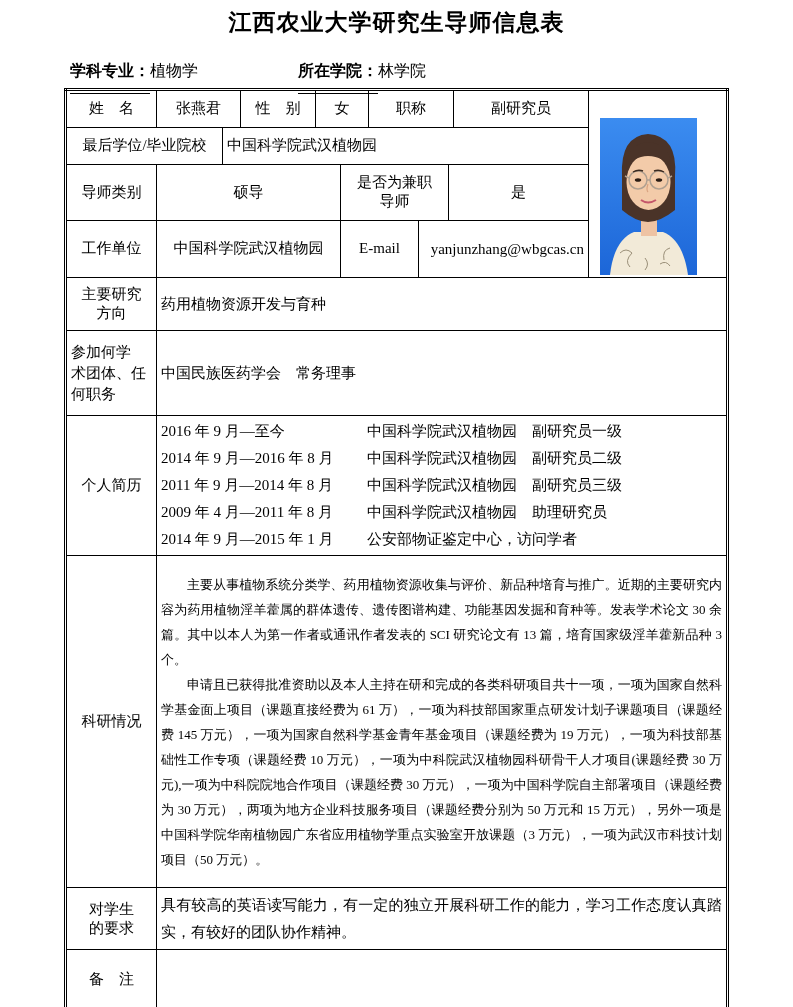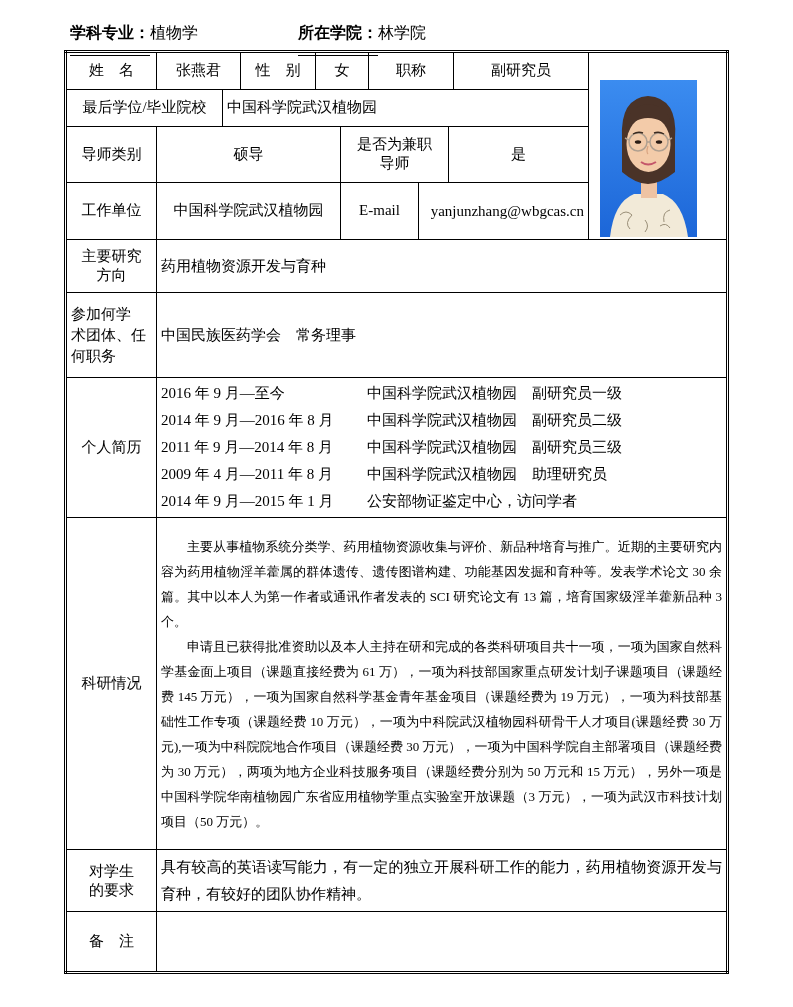--- a/index.html
+++ b/index.html
@@ -85,20 +85,21 @@
     padding:2px 8px;
     line-height:27px;
     text-align:justify;
   }
 </style>
 </head>
 <body>
 
 <div class="page">
 
+  <h1 class="doc-title">江西农业大学研究生导师信息表</h1>
 
   <div class="subheader">
     <span class="hl">学科专业：</span><span class="hv">植物学</span><span class="hl hl2">所在学院：</span><span class="hv">林学院</span>
   </div>
 
   <table class="form">
     <colgroup>
       <col style="width:91px">
         <col style="width:66px">
         <col style="width:18px">
@@ -195,21 +196,21 @@
       <td class="lab">科研情况</td>
       <td class="research-cell" colspan="10">
         <p>主要从事植物系统分类学、药用植物资源收集与评价、新品种培育与推广。近期的主要研究内容为药用植物淫羊藿属的群体遗传、遗传图谱构建、功能基因发掘和育种等。发表学术论文 30 余篇。其中以本人为第一作者或通讯作者发表的 SCI 研究论文有 13 篇，培育国家级淫羊藿新品种 3 个。</p>
         <p>申请且已获得批准资助以及本人主持在研和完成的各类科研项目共十一项，一项为国家自然科学基金面上项目（课题直接经费为 61 万），一项为科技部国家重点研发计划子课题项目（课题经费 145 万元），一项为国家自然科学基金青年基金项目（课题经费为 19 万元），一项为科技部基础性工作专项（课题经费 10 万元），一项为中科院武汉植物园科研骨干人才项目(课题经费 30 万元),一项为中科院院地合作项目（课题经费 30 万元），一项为中国科学院自主部署项目（课题经费为 30 万元），两项为地方企业科技服务项目（课题经费分别为 50 万元和 15 万元），另外一项是中国科学院华南植物园广东省应用植物学重点实验室开放课题（3 万元），一项为武汉市科技计划项目（50 万元）。</p>
       </td>
     </tr>
 
     <tr style="height:62px">
       <td class="lab pre">对学生
 的要求</td>
-      <td class="require-cell" colspan="10">具有较高的英语读写能力，有一定的独立开展科研工作的能力，药用植物资源开发与育种，有较好的团队协作精神。</td>
+      <td class="require-cell" colspan="10">具有较高的英语读写能力，有一定的独立开展科研工作的能力，学习工作态度认真踏实，有较好的团队协作精神。</td>
     </tr>
 
     <tr style="height:61px">
       <td class="lab">备　注</td>
       <td class="txt" colspan="10"></td>
     </tr>
 
   </tbody>
     </table>
 </div>

